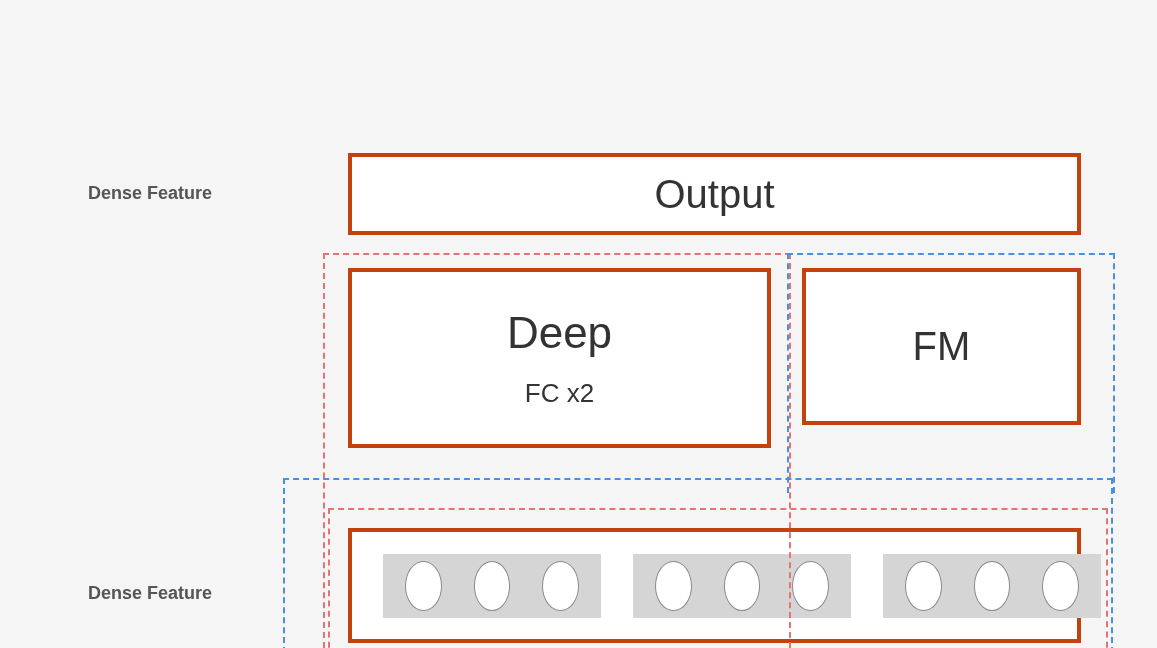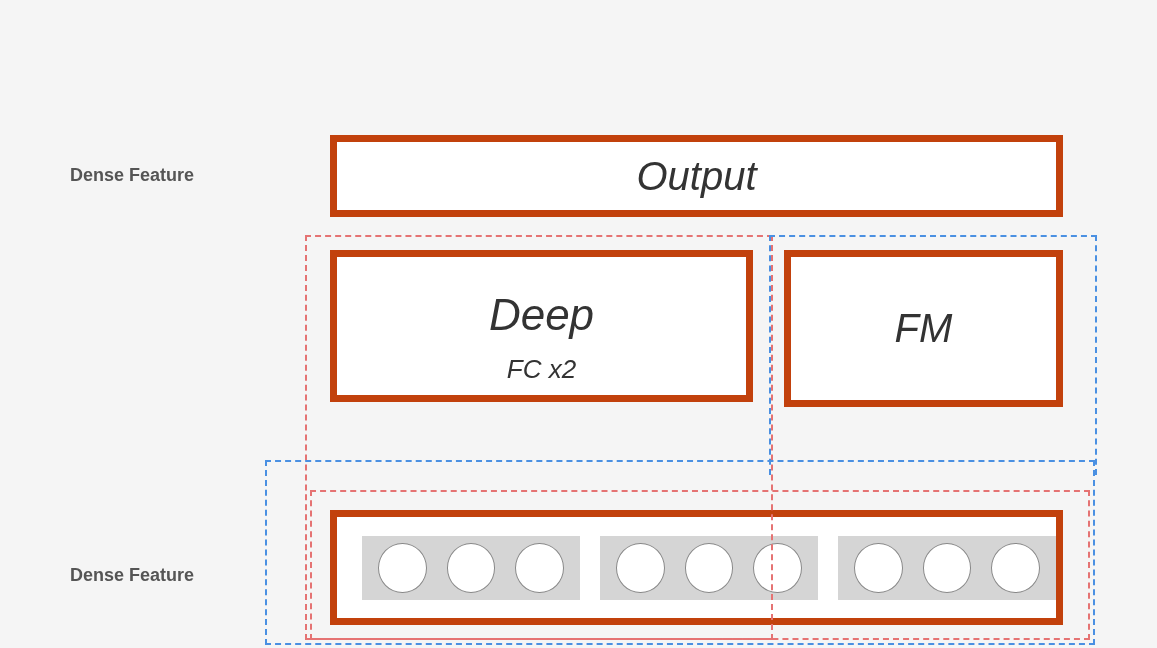--- a/index.html
+++ b/index.html
@@ -1,17 +1,17 @@
 <!DOCTYPE html>
 <html><head>
   <meta charset="utf-8">
   <style>
     * {
       box-sizing: border-box;
-      margin: 10px;
+      margin: 16px;
       padding: 0;
     }
     body {
       background: #f5f5f5;
       font-family: Arial, Helvetica, sans-serif;
       width: 1157px;
       height: 648px;
       position: relative;
     }
     .label-left {
@@ -24,43 +24,41 @@
       left: 40px;
       top: 135px;
     }
     .label-bottom {
       left: 40px;
       top: 535px;
     }
     .box {
       position: absolute;
       background: #fff;
-      border: 7px solid #c2410c;
+      border: 4px solid #c2410c;
       display: flex;
       flex-direction: column;
       align-items: center;
       justify-content: center;
-      font-style: italic;
     }
     .output-box {
       left: 300px;
       top: 105px;
       width: 733px;
       height: 82px;
     }
     .output-text {
       font-size: 40px;
       color: #333;
     }
     .deep-box {
       left: 300px;
       top: 220px;
       width: 423px;
-      height: 152px;
-      justify-content: flex-end;
+      height: 180px;
     }
     .deep-title {
       font-size: 44px;
       color: #333;
     }
     .deep-sub {
       font-size: 26px;
       color: #333;
       margin-top: 4px;
     }

